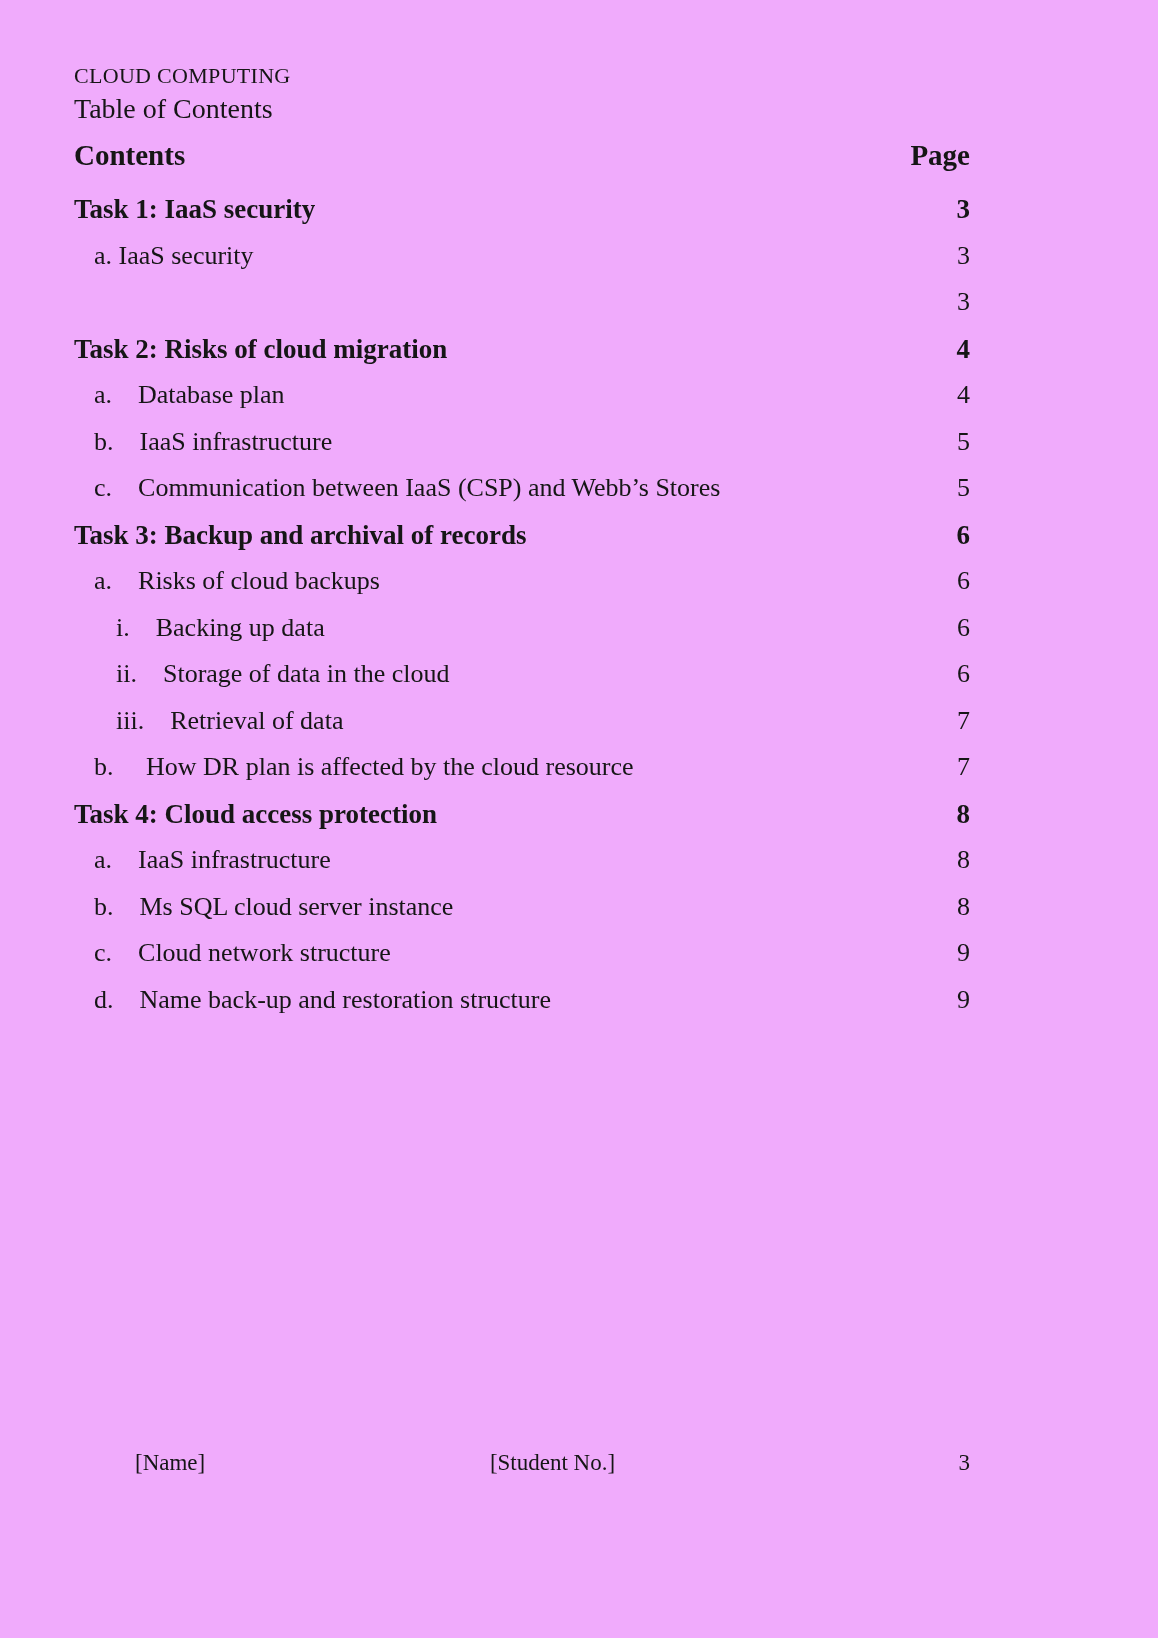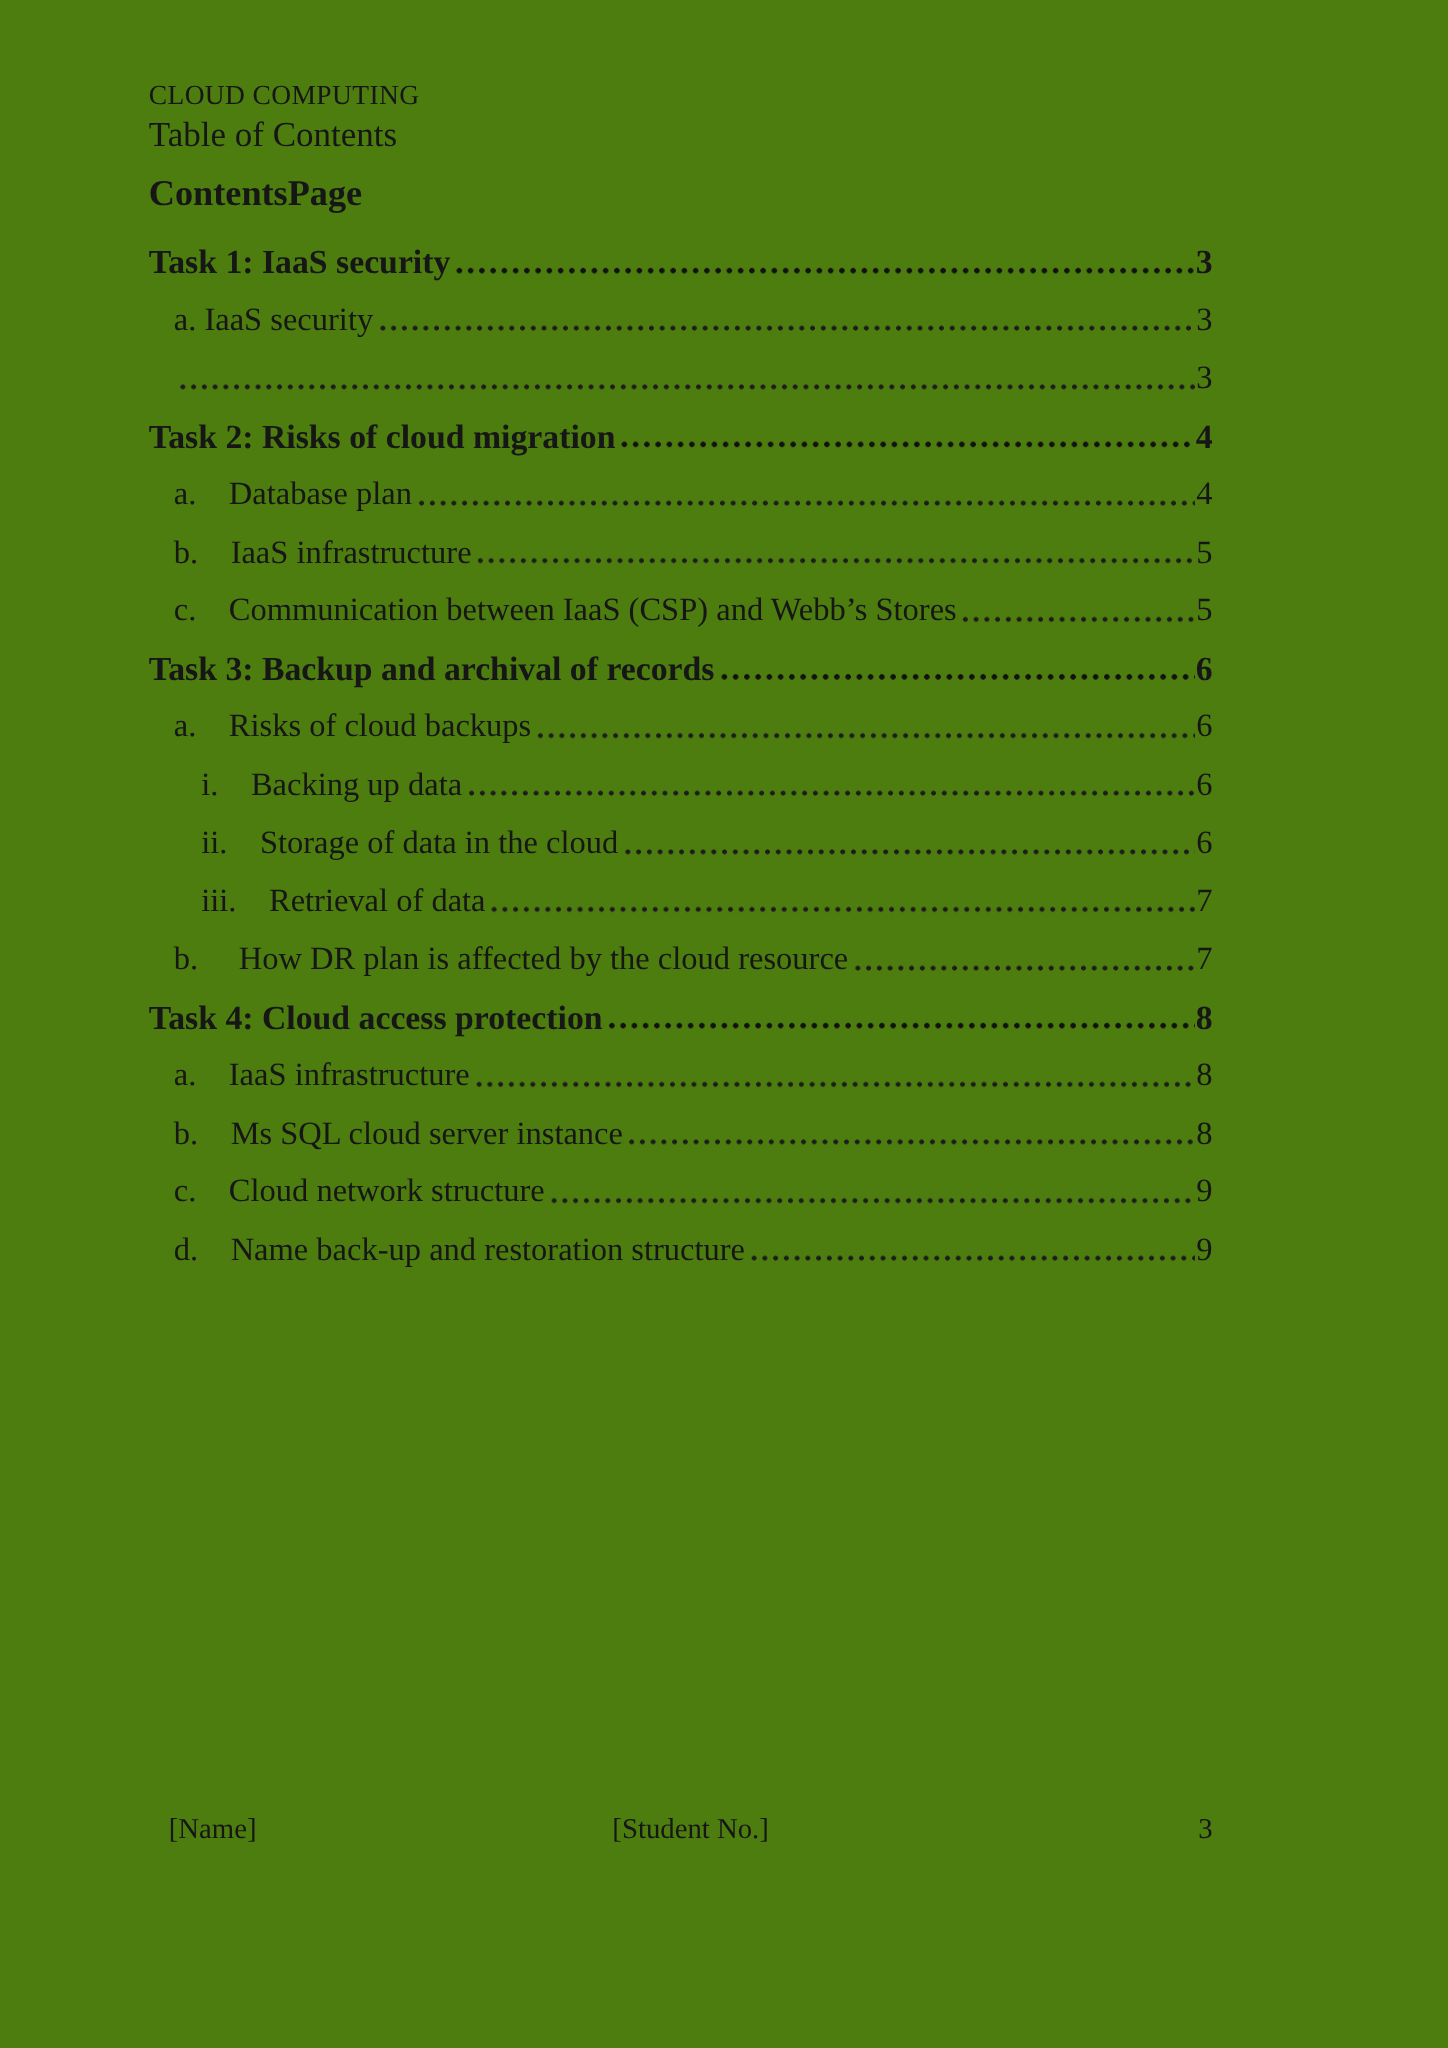--- a/index.html
+++ b/index.html
@@ -5,47 +5,49 @@
   * { margin: 0; padding: 0; box-sizing: border-box; }
   html, body { background: #e8e8e8; }
   body {
     font-family: "Liberation Serif", "DejaVu Serif", serif;
     color: #161616;
   }
   .page {
     position: relative;
     width: 1158px;
     height: 1638px;
-    background: #4d7c0f;
-    padding: 62px 188px 0 119px;
+    background: #f0abfc;
+    padding: 62px 188px 0 74px;
     overflow: hidden;
   }
   .running-head {
     font-size: 22px;
     line-height: 28px;
     letter-spacing: 0.3px;
   }
   .toc-title {
     font-size: 28px;
     font-weight: normal;
     line-height: 38px;
   }
   .toc-header-row {
     display: flex;
+    justify-content: space-between;
     font-size: 29px;
     font-weight: bold;
     line-height: 38px;
     margin-top: 8px;
   }
   .toc-list { margin-top: 12px; }
   .toc-row {
     display: flex;
     font-size: 26px;
     line-height: 46.5px;
     height: 46.5px;
+    align-items: center;
   }
   .toc-row.bold {
     font-weight: bold;
     font-size: 27px;
   }
   .toc-row.indent-1 { padding-left: 20px; }
   .toc-row.indent-2 { padding-left: 42px; }
   .toc-row .label { white-space: pre; }
   .toc-row .leader {
     flex: 1 1 auto;

